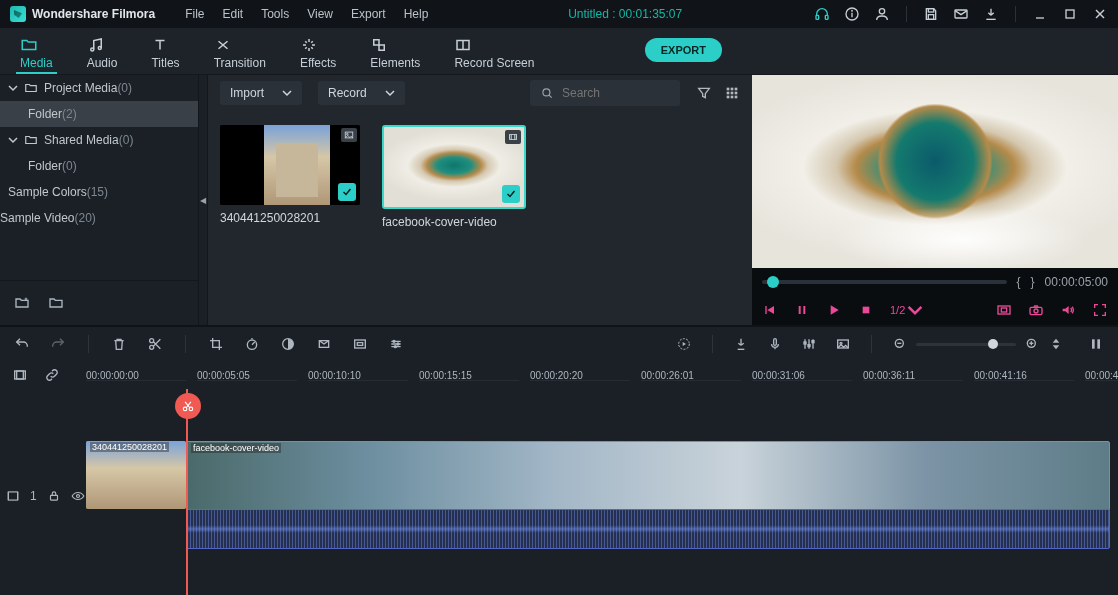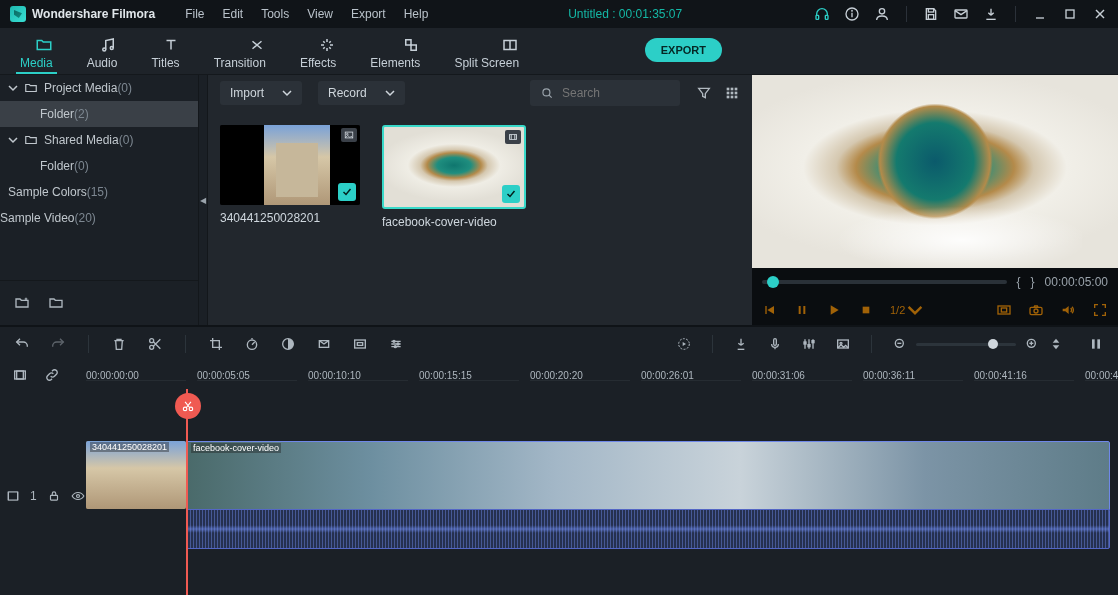--- a/index.html
+++ b/index.html
@@ -28,34 +28,34 @@
   .menus{display:flex;gap:2px;margin-left:10px}
   .menuitem{padding:4px 8px;color:#b9c2ca;border-radius:3px}
   .titlecenter{flex:1;text-align:center;color:#14b8a6}
   .titler{display:flex;align-items:center;gap:14px;margin-right:6px}
   .tic{width:16px;height:16px;color:#c7cfd6;display:flex;align-items:center;justify-content:center}
   .tic svg{width:16px;height:16px}
   .sep{width:1px;height:16px;background:#2b3139;margin:0 2px}
 
   
   .tooltabs{height:46px;display:flex;align-items:flex-end;gap:34px;background:var(--bg);padding:0 20px;position:relative;border-bottom:1px solid #14181c}
-  .ttab{display:flex;flex-direction:column;align-items:flex-end;gap:2px;color:#c6cfd7;padding-bottom:4px;position:relative}
+  .ttab{display:flex;flex-direction:column;align-items:flex-start;gap:2px;color:#c6cfd7;padding-bottom:4px;position:relative}
   .ttab.active{color:var(--accent)}
   .ttab.active:after{content:"";position:absolute;bottom:0;left:-4px;right:-4px;height:2px;background:var(--accent)}
   .ttab .ico{height:18px;display:flex;align-items:center}
   .ttab .ico svg{width:18px;height:18px}
   .export-btn{position:absolute;right:396px;top:10px;background:var(--accent);color:#052725;font-weight:700;padding:6px 16px;border-radius:14px;font-size:11px}
   
   
   .main{display:flex;height:250px;background:var(--bg)}
   .sidebar{width:198px;background:var(--panel);border-right:1px solid #13171b;display:flex;flex-direction:column}
   .srow{display:flex;align-items:center;padding:6px 8px 6px 8px;color:#c0c7cd}
   .srow .lbl{display:flex;align-items:center;gap:6px}
   .srow .count{color:var(--textdim)}
-  .srow.sub{padding-left:40px}
+  .srow.sub{padding-left:28px}
   .srow.sel{background:#3a4047}
   .sfoot{margin-top:auto;border-top:1px solid #14181c;display:flex;gap:18px;padding:8px 14px;color:#aeb7bf;height:28px;align-items:center}
   .sfoot svg{width:16px;height:16px}
   .collapse-tab{width:8px;background:var(--panel);display:flex;align-items:center;justify-content:center;color:#9aa3ab;font-size:8px;border-right:1px solid #13171b}
 
   .mediapanel{flex:1;background:var(--bg2);display:flex;flex-direction:column}
   .mpbar{height:36px;display:flex;align-items:center;padding:0 12px;gap:16px}
   .drop{display:flex;align-items:center;gap:18px;background:var(--bg3);padding:5px 10px;border-radius:3px;color:#cfd6dc}
   .drop svg{width:10px;height:10px}
   .searchbox{margin-left:auto;display:flex;align-items:center;gap:6px;background:var(--bg3);padding:5px 10px;border-radius:3px;color:#9aa3ab;width:130px}
@@ -72,21 +72,21 @@
   .mcap{margin-top:6px;color:#cfd7de;overflow:hidden;text-overflow:ellipsis;white-space:nowrap}
 
   
   .preview{width:366px;background:#0a0d10;display:flex;flex-direction:column}
   .pv-img{height:196px;background:radial-gradient(ellipse 60% 50% at 50% 48%,#0f766e 0%,#1f8e7f 20%,#b48a4a 36%,#d5c8b0 45%,#f1efe8 60%,#e7e4dc 100%);position:relative;overflow:hidden}
   .pv-img .cloud{position:absolute;bottom:-20px;left:30px;width:300px;height:120px;background:radial-gradient(ellipse 60% 40% at 60% 60%,rgba(255,255,255,0.9),rgba(255,255,255,0) 70%)}
   .pv-img .ring1{position:absolute;inset:22px 70px 28px 70px;border-radius:50%;background:radial-gradient(circle at 50% 45%,#0b5a6b 0%,#147a6e 28%,#b38b4a 40%,transparent 42%)}
   .pv-slider{height:28px;display:flex;align-items:center;gap:10px;padding:0 10px;color:#9aa3ab}
   .pv-tr{flex:1;height:4px;background:#2a3138;border-radius:2px;position:relative}
   .pv-tr .knob{position:absolute;left:2%;top:-4px;width:12px;height:12px;border-radius:50%;background:var(--accent)}
-  .pv-ctrl{height:30px;display:flex;align-items:center;gap:16px;padding:0 10px;color:#a16207}
+  .pv-ctrl{height:30px;display:flex;align-items:center;gap:16px;padding:0 10px;color:#ec4899}
   .pv-ctrl .sp{flex:1}
   .pv-ctrl svg{width:16px;height:16px}
   .pv-ctrl .rate{display:flex;align-items:center;gap:2px;font-size:11px}
 
   
   .timeline{height:271px;background:var(--panel);display:flex;flex-direction:column;border-top:2px solid #0f1317}
   .tltools{height:34px;display:flex;align-items:center;gap:20px;padding:0 14px;color:#aeb7bf}
   .tltools svg{width:16px;height:16px}
   .tltools .sep{width:1px;height:18px;background:#2c343b}
   .tltools .right{margin-left:auto;display:flex;align-items:center;gap:18px}
@@ -250,21 +250,21 @@
         </span>
       <span>Elements</span>
     </div>
     <div class="ttab">
       <span class="ico">
           <svg viewBox="0 0 24 24" fill="none" stroke="currentColor" stroke-width="2">
             <rect x="4" y="6" width="16" height="12"></rect>
             <line x1="12" y1="6" x2="12" y2="18"></line>
           </svg>
         </span>
-      <span>Split Screen</span>
+      <span>Record Screen</span>
     </div>
     <div class="export-btn">EXPORT</div>
   </div>
 
   <div class="main">
 
     <div class="sidebar">
       <div class="srow">
         <span class="lbl">
             <svg width="10" height="10" viewBox="0 0 10 10">

